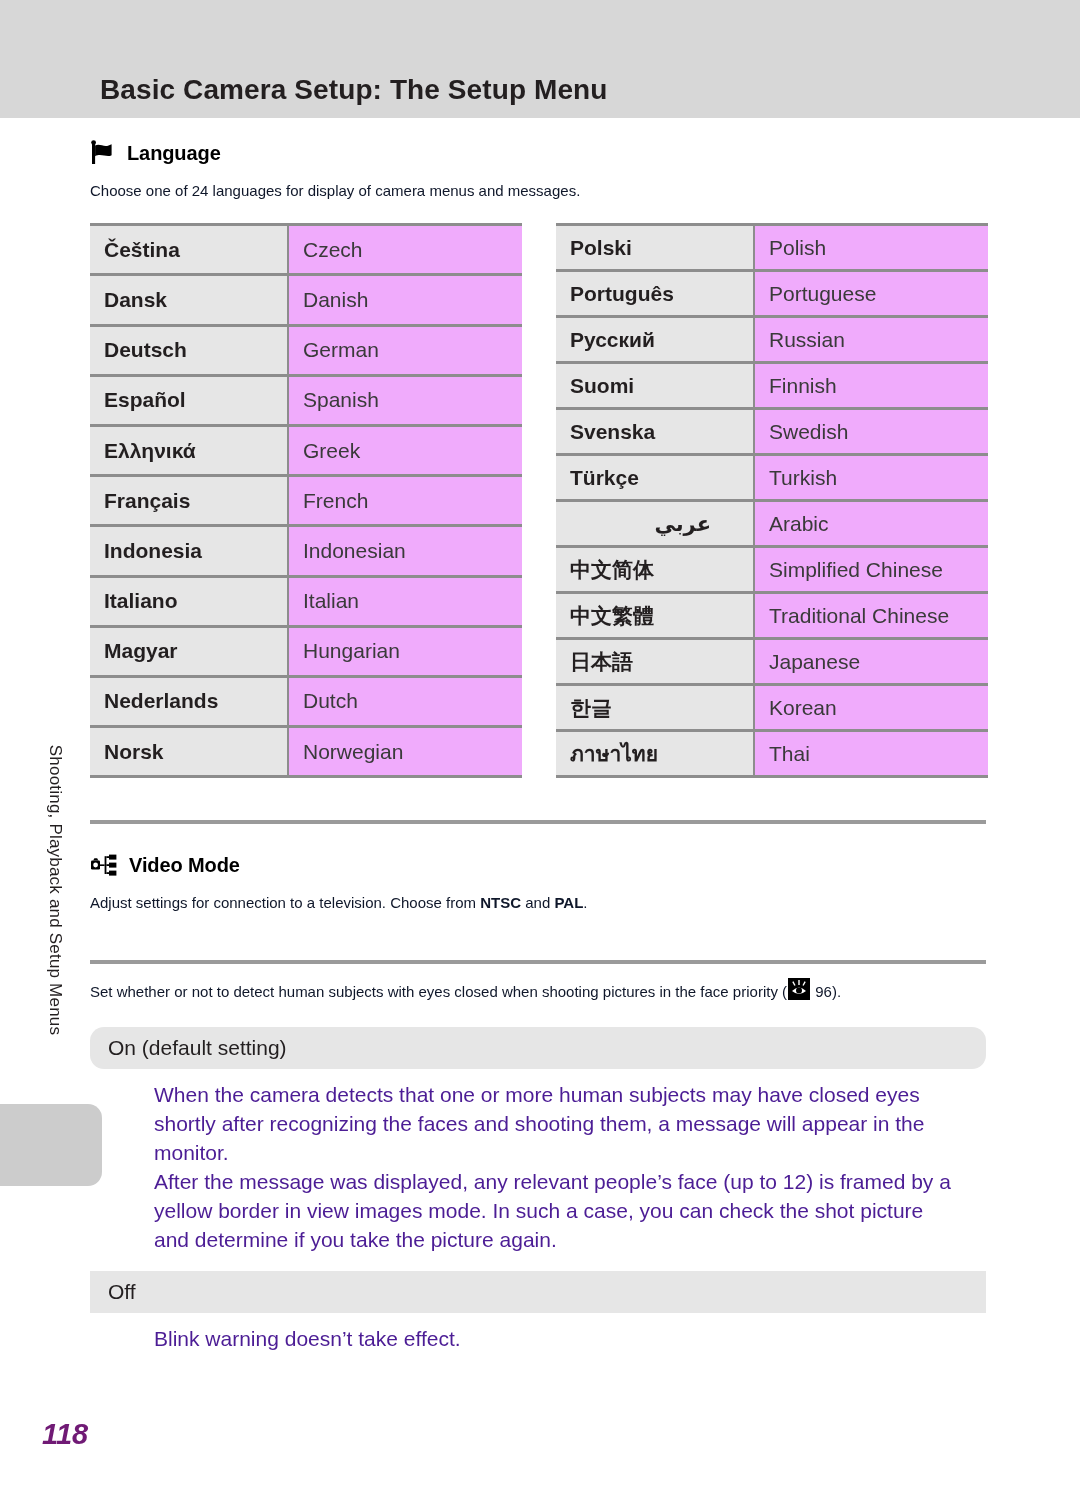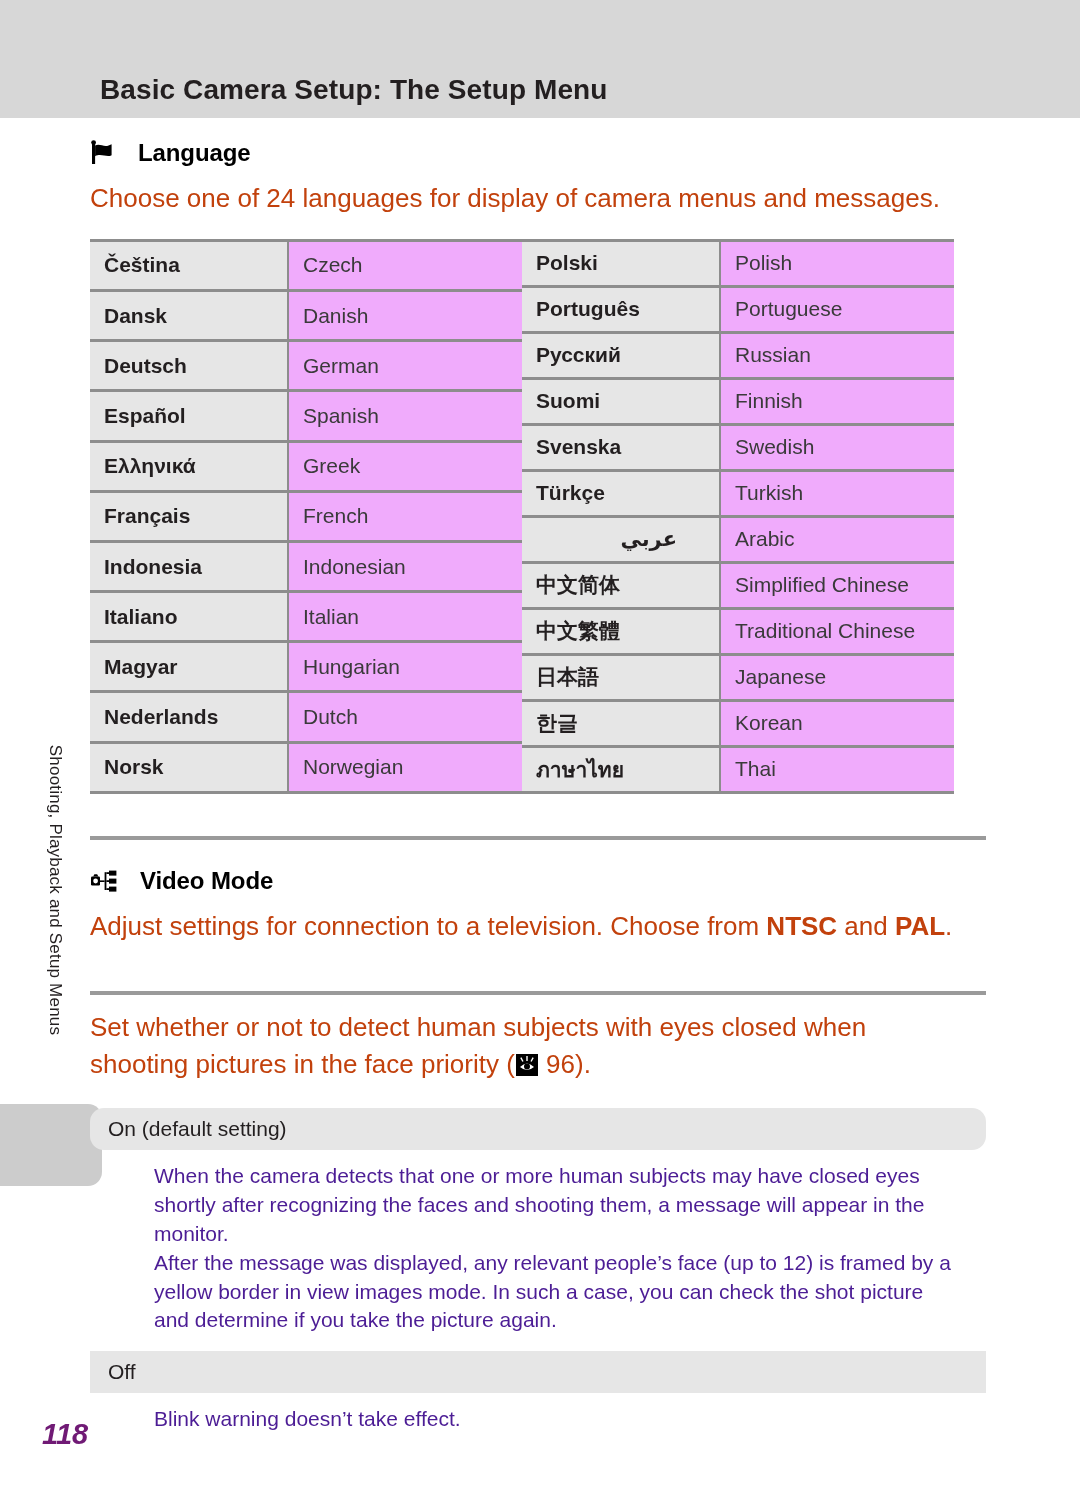--- a/index.html
+++ b/index.html
@@ -74,51 +74,52 @@
     position: absolute;
     left: 90px;
     top: 118px;
     width: 900px;
   }
 
   
   .section-heading {
     display: flex;
     align-items: center;
-    gap: 22px;
-    font-size: 24px;
+    gap: 11px;
+    font-size: 20px;
     font-weight: bold;
     color: #000000;
     letter-spacing: -0.1px;
   }
   .section-heading .heading-text { line-height: 1; }
 
   .paragraph {
-    font-size: 26px;
+    font-size: 15px;
     line-height: 1.42;
-    color: #c2410c;
+    color: #0f172a;
   }
   .paragraph b { font-weight: bold; }
 
   
   .icon-box {
     display: inline-flex;
     align-items: center;
     justify-content: center;
     flex: none;
   }
   .icon-inline {
     display: inline-block;
     vertical-align: -3px;
     margin: 0 1px;
   }
 
   
   #lang-tables {
     display: flex;
+    gap: 34px;
     margin-top: 22px;
   }
   .lang-table {
     width: 432px;
     border-collapse: collapse;
     table-layout: fixed;
   }
   .lang-table td {
     height: 43px;
     padding: 0 0 0 14px;

